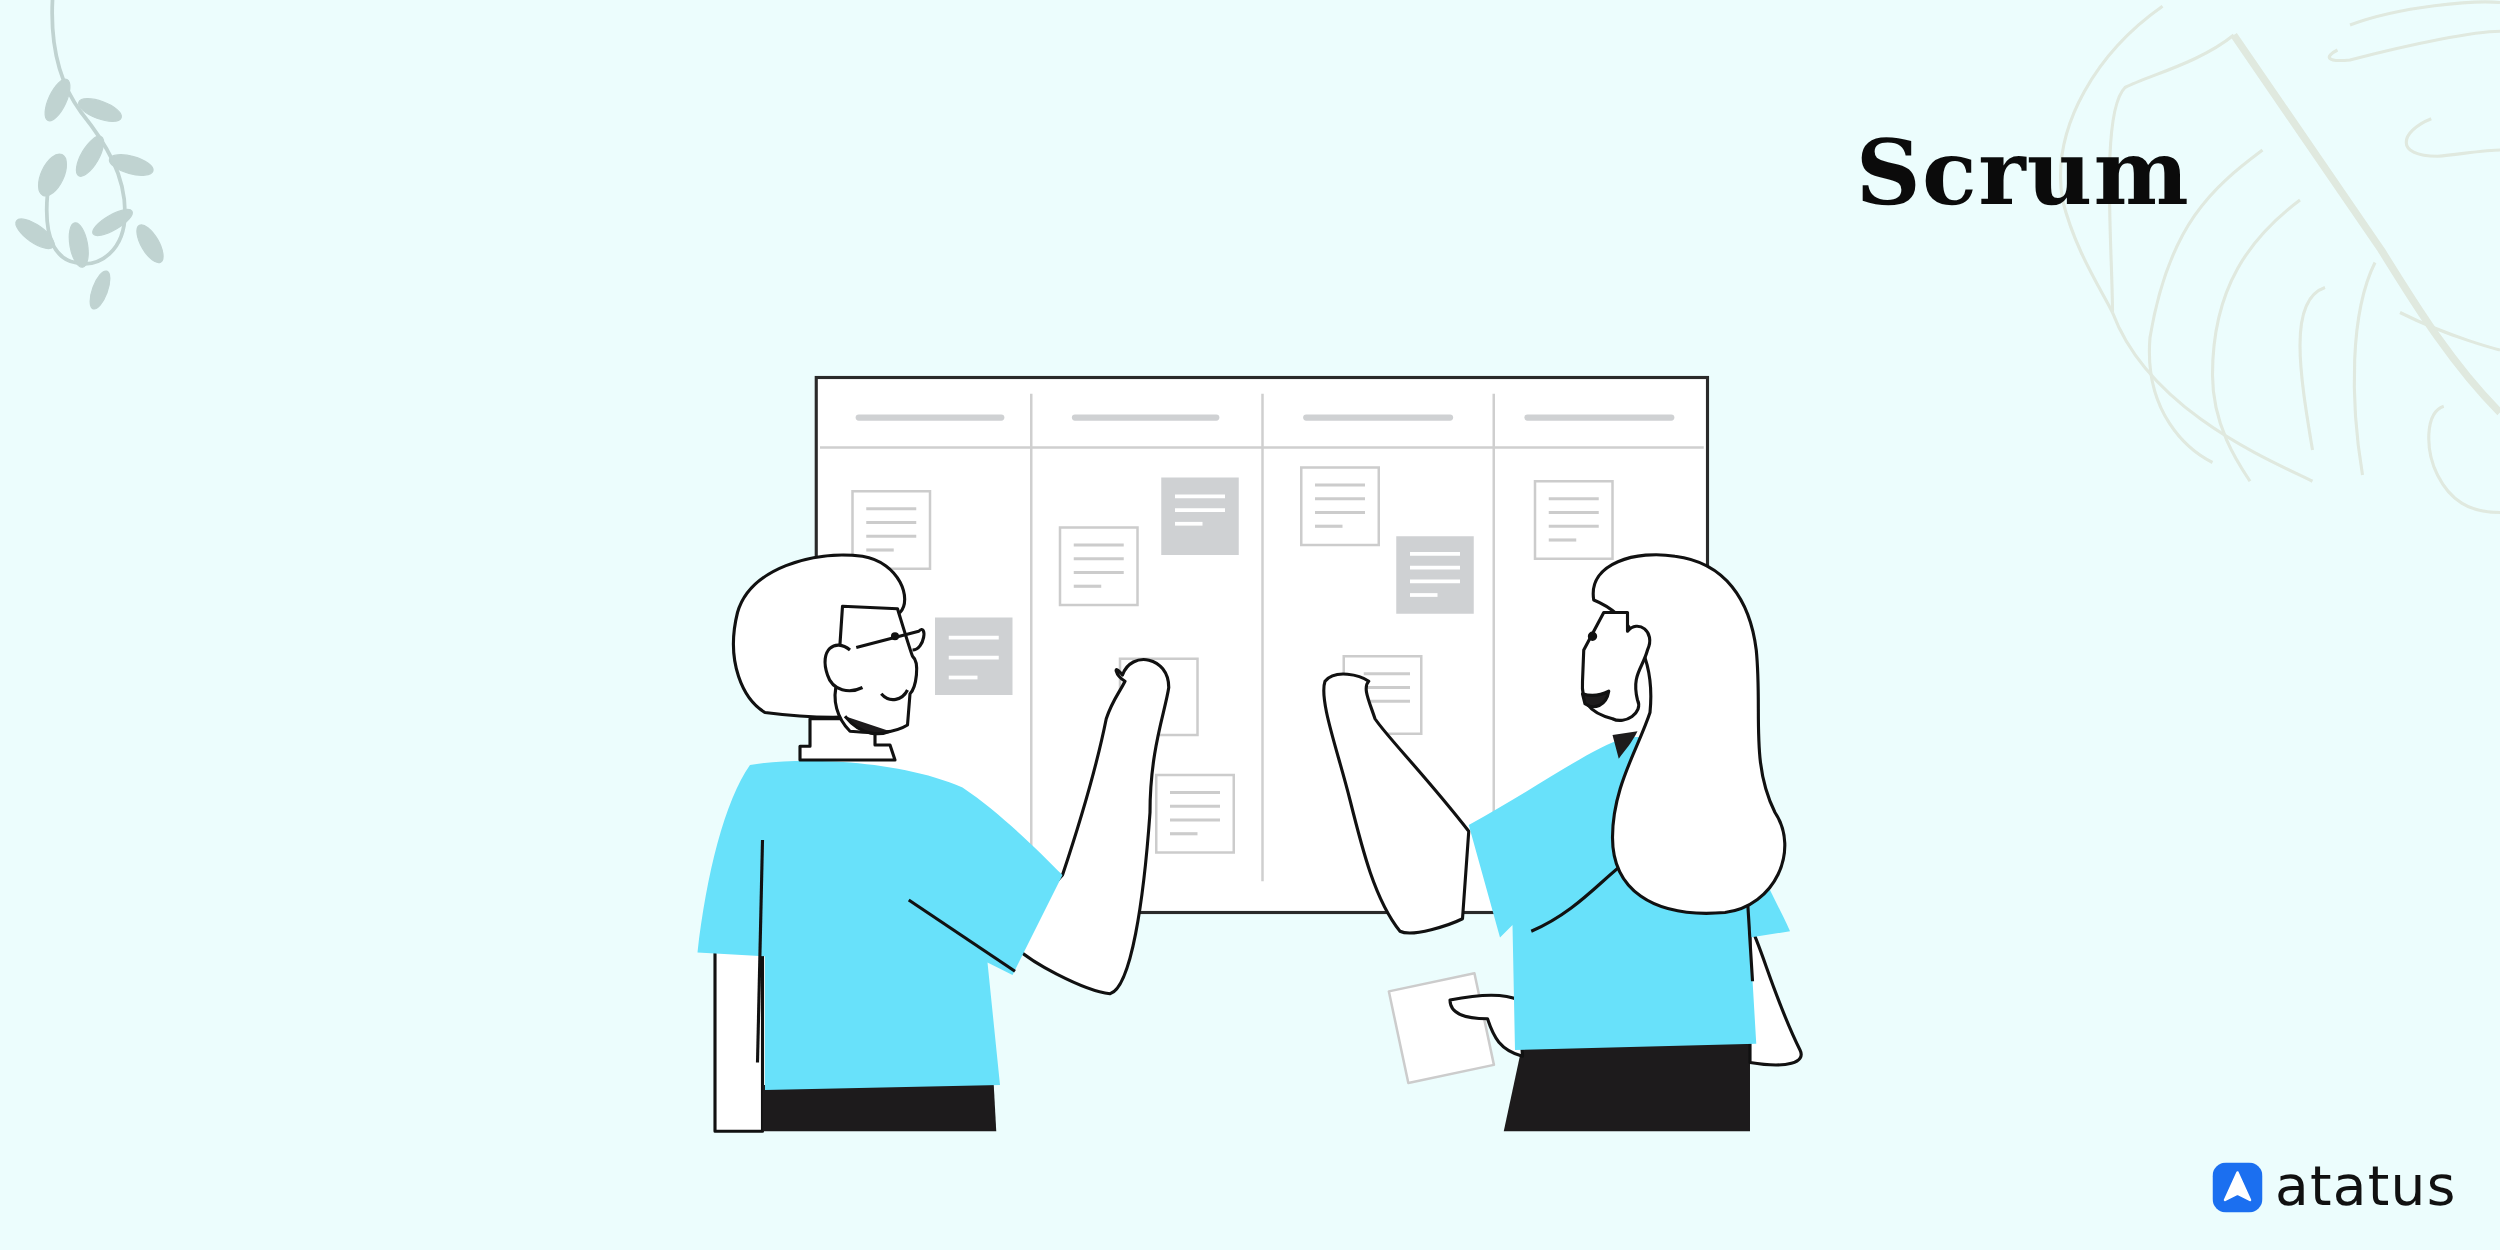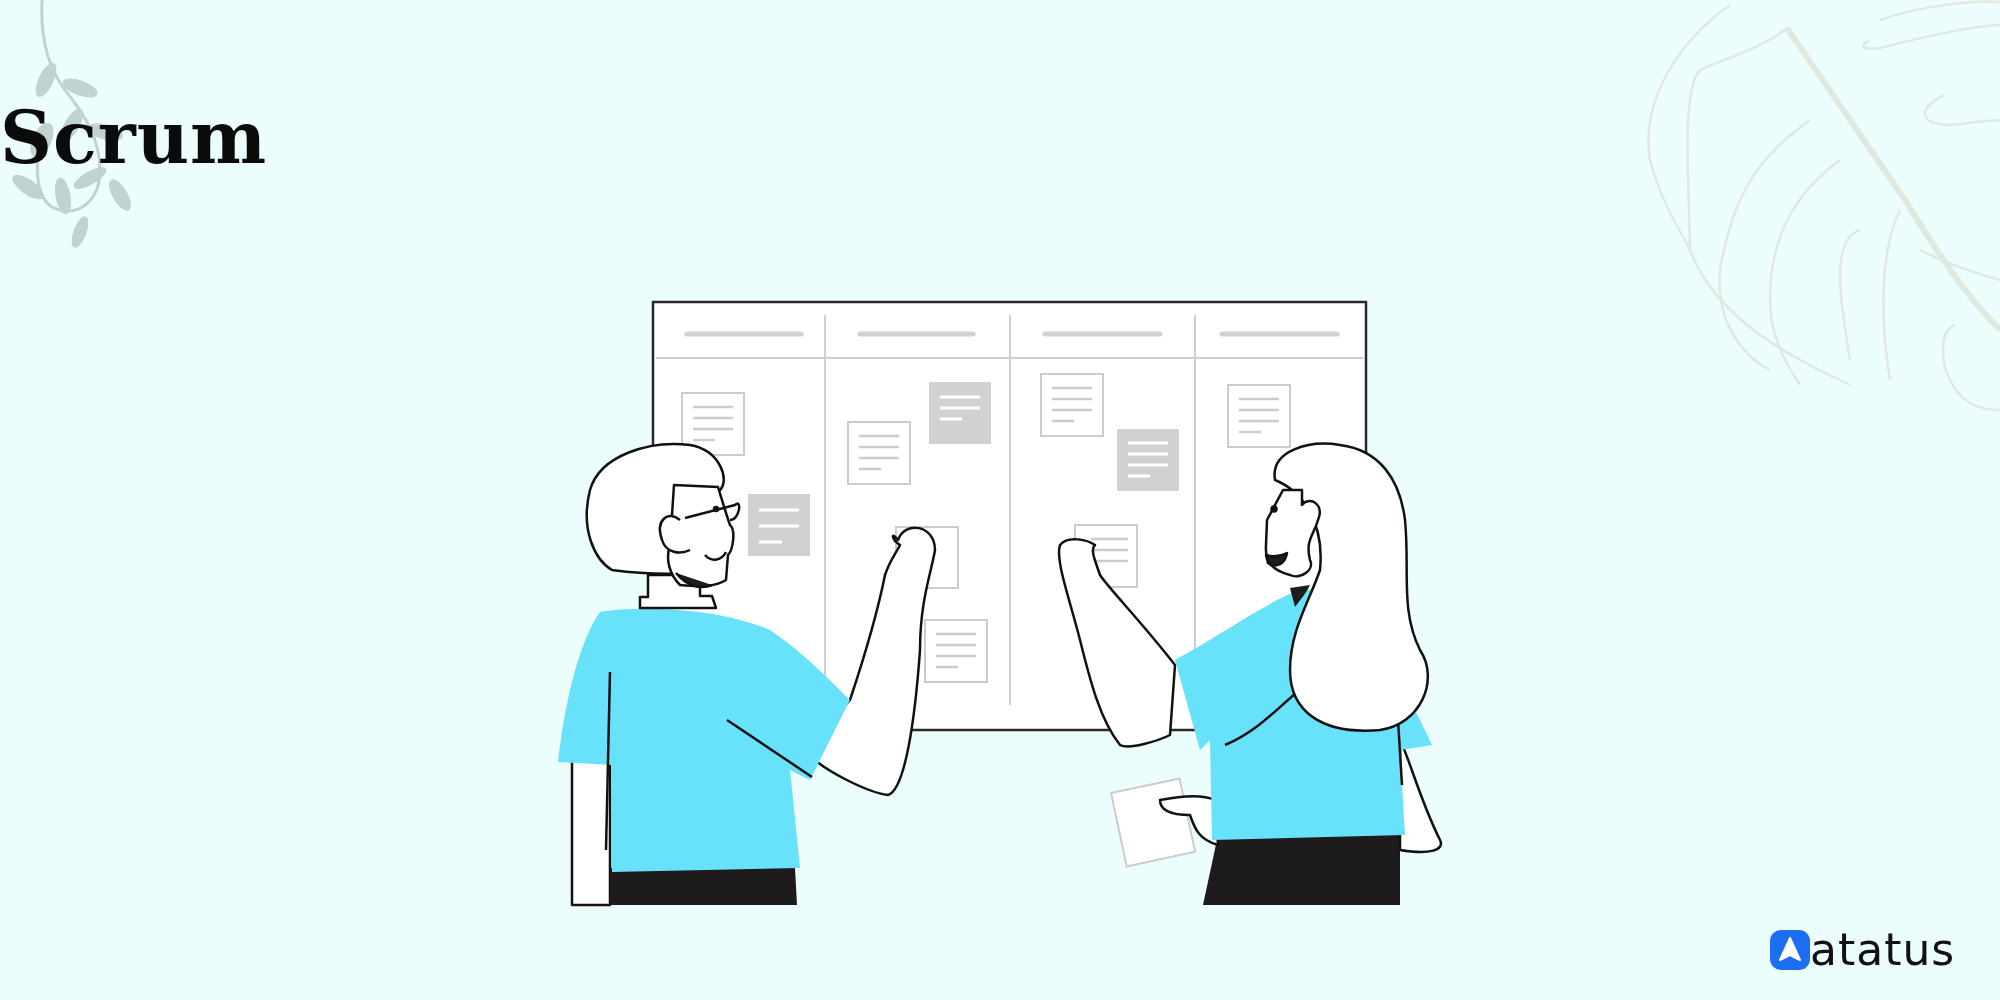--- a/index.html
+++ b/index.html
@@ -1,19 +1,19 @@
 <!DOCTYPE html>
 <html><head>
 <meta charset="utf-8">
 <style>
   html, body { margin:0; padding:0; }
   body { width:2000px; height:1000px; background:#ecfdfd; position:relative; overflow:hidden; font-family:"DejaVu Serif", serif; }
-  .title { position:absolute; left:0; width:1752px; top:95px; text-align:left; font-family:"DejaVu Serif", serif; font-weight:bold; font-size:72px; color:#0b0b0b; letter-spacing:1px; }
+  .title { position:absolute; left:0; width:1752px; top:95px; text-align:right; font-family:"DejaVu Serif", serif; font-weight:bold; font-size:72px; color:#0b0b0b; letter-spacing:1px; }
   svg.scene { position:absolute; left:0; top:0; }
-  .logo { position:absolute; left:1770px; top:930px; display:flex; align-items:center; }
+  .logo { position:absolute; left:1770px; top:930px; display:flex; align-items:center; gap:10px; }
   .logo-mark { width:40px; height:40px; }
   .logo-text { font-family:"DejaVu Sans", sans-serif; font-size:44px; color:#111; letter-spacing:1px; line-height:40px; }
 </style>
 </head>
 <body>
 
 <svg class="scene" width="2000" height="1000">
   <g fill="#b9ccca" stroke="#b9ccca" opacity="0.85">
     <path d="M42,0 C40,40 50,70 65,90 C85,115 100,140 100,170 C100,200 80,215 60,210 C35,205 35,170 40,140" fill="none" stroke-width="3"></path>
     <ellipse cx="46" cy="80" rx="7" ry="18" transform="rotate(25 46 80)"></ellipse>

